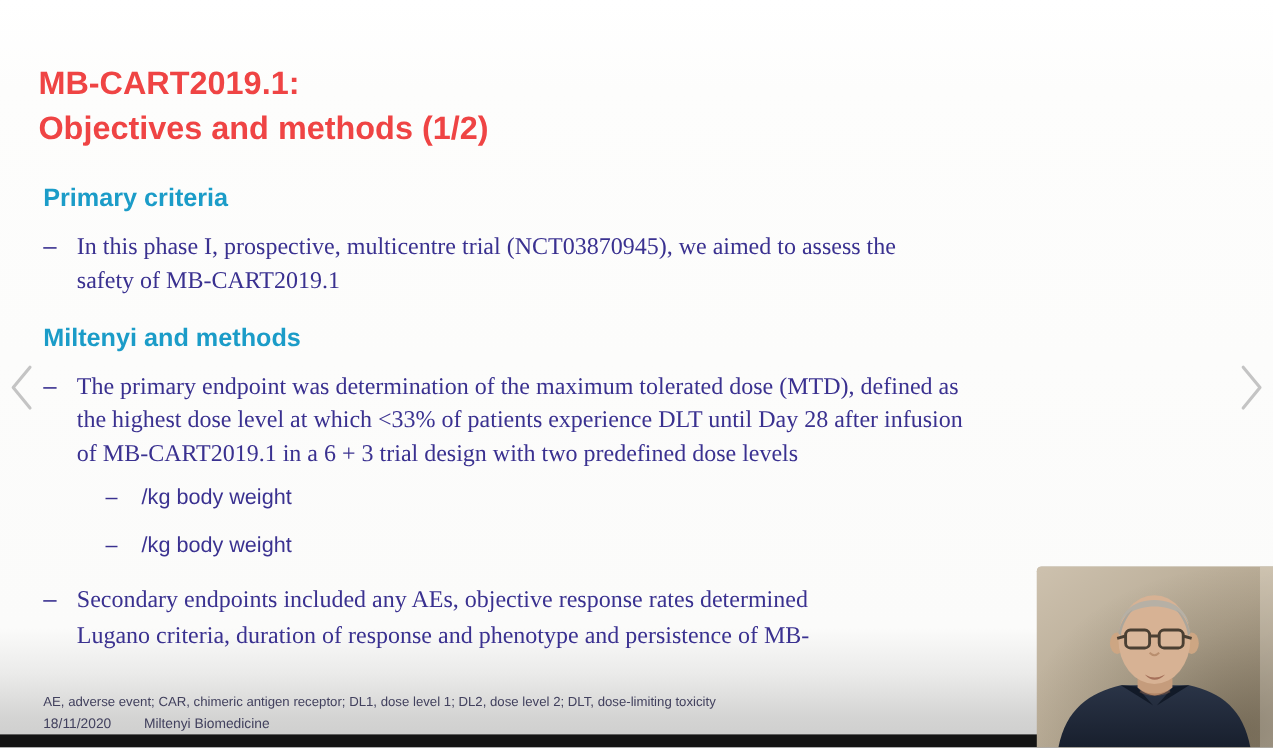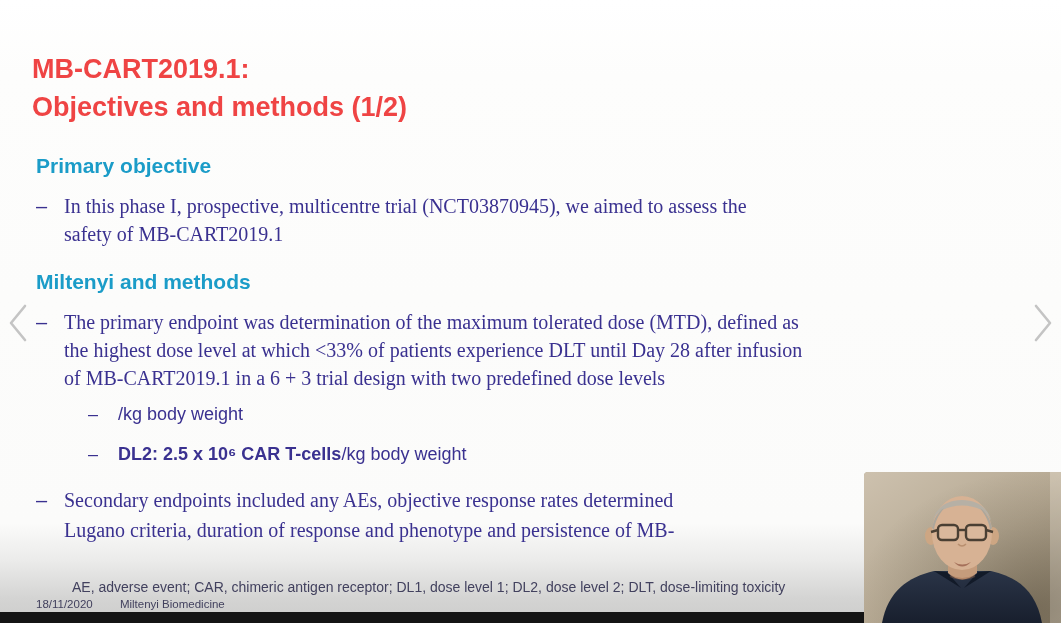--- a/index.html
+++ b/index.html
@@ -38,21 +38,21 @@
   .sub-bullet {
     position:absolute; left:88px; display:flex;
     color:#3a3190; font-size:18px; z-index:2;
   }
   .sub-bullet .dash { width:30px; flex:none; }
   .sub-bullet .bold { font-weight:bold; }
   .sb1 { top:404px; }
   .sb2 { top:444px; }
   .footnote {
     position:absolute; left:36px; top:579px;
-    font-size:14px; color:#42415e; z-index:2;margin-left:36px;
+    font-size:11px; color:#42415e; z-index:2;
   }
   .dateline {
     position:absolute; left:36px; top:598px;
     font-size:11.5px; color:#42415e; z-index:2;
   }
   .dateline .company { margin-left:24px;text-align:right; }
   .nav-chevron {
     position:absolute; top:302px; width:26px; height:42px;
     cursor:pointer; z-index:3;
   }
@@ -70,21 +70,21 @@
   .webcam svg { display:block; }
 </style>
 </head>
 <body>
 
 <div class="slide-bg"></div>
 
 <div class="page-title">MB-CART2019.1:
 Objectives and methods (1/2)</div>
 
-<div class="section-heading h-primary">Primary objective</div>
+<div class="section-heading h-primary">Primary criteria</div>
 
 <div class="bullet b1">
   <span class="dash">–</span>
   <div class="btext">In this phase I, prospective, multicentre trial (NCT03870945), we aimed to assess the
 safety of MB-CART2019.1</div>
 </div>
 
 <div class="section-heading h-endpoints">Miltenyi and methods</div>
 
 <div class="bullet b2">
@@ -94,21 +94,20 @@
 of MB-CART2019.1 in a 6 + 3 trial design with two predefined dose levels</div>
 </div>
 
 <div class="sub-bullet sb1">
   <span class="dash">–</span>
   <span>/kg body weight</span>
 </div>
 
 <div class="sub-bullet sb2">
   <span class="dash">–</span>
-  <span class="bold">DL2: 2.5 x 10⁶ CAR T-cells</span>
   <span>/kg body weight</span>
 </div>
 
 <div class="bullet b3">
   <span class="dash">–</span>
   <div class="btext">Secondary endpoints included any AEs, objective response rates determined
 Lugano criteria, duration of response and phenotype and persistence of MB-</div>
 </div>
 
 <div class="footnote">AE, adverse event; CAR, chimeric antigen receptor; DL1, dose level 1; DL2, dose level 2; DLT, dose-limiting toxicity</div>

